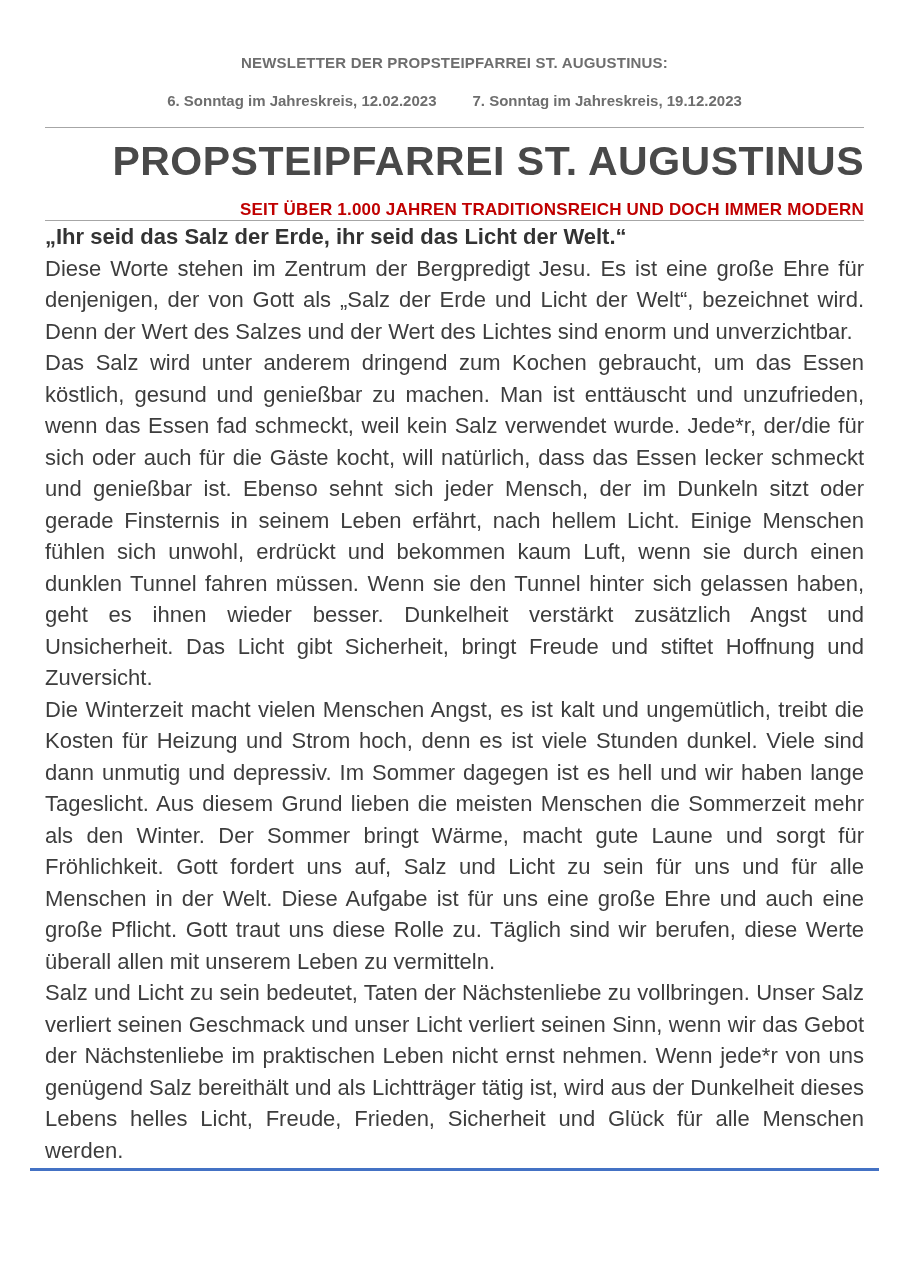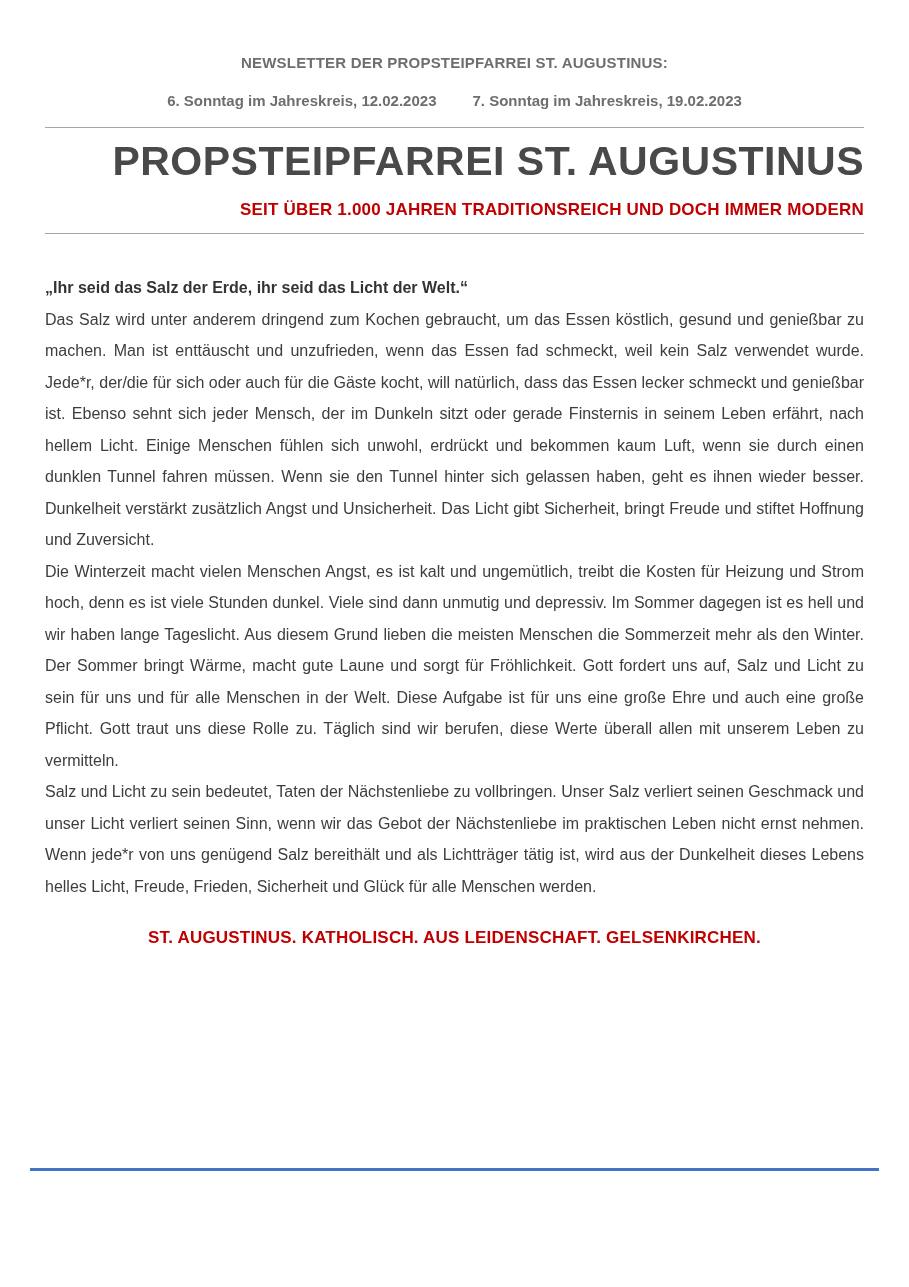--- a/index.html
+++ b/index.html
@@ -30,28 +30,27 @@
   .title {
     margin-top: 10px;
     font-size: 41px;
     font-weight: bold;
     color: #494949;
     letter-spacing: 0.5px;
     line-height: 1.15;
   }
   .subtitle {
     margin-top: 15px;
-    margin-bottom: 13px;
     font-size: 17px;
     font-weight: bold;
     color: #c00000;
     letter-spacing: 0.2px;
   }
   
-  .body-text { margin-top: 38px; font-size: 16px; line-height: 31.5px; color: #3d3d3d; }
+  .body-text { font-size: 22px; line-height: 31.5px; color: #3d3d3d; }
   .body-text p { margin: 0; }
   .lead { font-weight: bold; color: #333333; }
   .para { text-align: justify; text-align-last: left; }
   .closing { margin-top: 7px !important; }
   
   .footer {
     margin-top: 26px;
     text-align: center;
     font-size: 17px;
     font-weight: bold;
@@ -69,35 +68,36 @@
 </style>
 </head>
 <body>
 
 <div class="page">
 
   <div class="header">
     <div class="h-line1">NEWSLETTER DER PROPSTEIPFARREI ST. AUGUSTINUS:</div>
     <div class="h-line3">
       <span>6. Sonntag im Jahreskreis, 12.02.2023</span>
-      <span>7. Sonntag im Jahreskreis, 19.02.2023</span>
+      <span>7. Sonntag im Jahreskreis, 19.12.2023</span>
     </div>
   </div>
 
   <hr class="rule">
 
   <div class="masthead">
     <div class="title">PROPSTEIPFARREI ST. AUGUSTINUS</div>
     <div class="subtitle">SEIT ÜBER 1.000 JAHREN TRADITIONSREICH UND DOCH IMMER MODERN</div>
   </div>
 
   <hr class="rule">
 
   <div class="body-text">
     <p class="lead">„Ihr seid das Salz der Erde, ihr seid das Licht der Welt.“</p>
+    <p class="para">Diese Worte stehen im Zentrum der Bergpredigt Jesu. Es ist eine große Ehre für denjenigen, der von Gott als „Salz der Erde und Licht der Welt“, bezeichnet wird. Denn der Wert des Salzes und der Wert des Lichtes sind enorm und unverzichtbar.</p>
     <p class="para">Das Salz wird unter anderem dringend zum Kochen gebraucht, um das Essen köstlich, gesund und genießbar zu machen. Man ist enttäuscht und unzufrieden, wenn das Essen fad schmeckt, weil kein Salz verwendet wurde. Jede*r, der/die für sich oder auch für die Gäste kocht, will natürlich, dass das Essen lecker schmeckt und genießbar ist. Ebenso sehnt sich jeder Mensch, der im Dunkeln sitzt oder gerade Finsternis in seinem Leben erfährt, nach hellem Licht. Einige Menschen fühlen sich unwohl, erdrückt und bekommen kaum Luft, wenn sie durch einen dunklen Tunnel fahren müssen. Wenn sie den Tunnel hinter sich gelassen haben, geht es ihnen wieder besser. Dunkelheit verstärkt zusätzlich Angst und Unsicherheit. Das Licht gibt Sicherheit, bringt Freude und stiftet Hoffnung und Zuversicht.</p>
     <p class="para">Die Winterzeit macht vielen Menschen Angst, es ist kalt und ungemütlich, treibt die Kosten für Heizung und Strom hoch, denn es ist viele Stunden dunkel. Viele sind dann unmutig und depressiv. Im Sommer dagegen ist es hell und wir haben lange Tageslicht. Aus diesem Grund lieben die meisten Menschen die Sommerzeit mehr als den Winter. Der Sommer bringt Wärme, macht gute Laune und sorgt für Fröhlichkeit. Gott fordert uns auf, Salz und Licht zu sein für uns und für alle Menschen in der Welt. Diese Aufgabe ist für uns eine große Ehre und auch eine große Pflicht. Gott traut uns diese Rolle zu. Täglich sind wir berufen, diese Werte überall allen mit unserem Leben zu vermitteln.</p>
     <p class="para">Salz und Licht zu sein bedeutet, Taten der Nächstenliebe zu vollbringen. Unser Salz verliert seinen Geschmack und unser Licht verliert seinen Sinn, wenn wir das Gebot der Nächstenliebe im praktischen Leben nicht ernst nehmen. Wenn jede*r von uns genügend Salz bereithält und als Lichtträger tätig ist, wird aus der Dunkelheit dieses Lebens helles Licht, Freude, Frieden, Sicherheit und Glück für alle Menschen werden.</p>
   </div>
 
   <div class="footer">ST. AUGUSTINUS. KATHOLISCH. AUS LEIDENSCHAFT. GELSENKIRCHEN.</div>
 
   <div class="bottom-bar"></div>
 
 </div>

